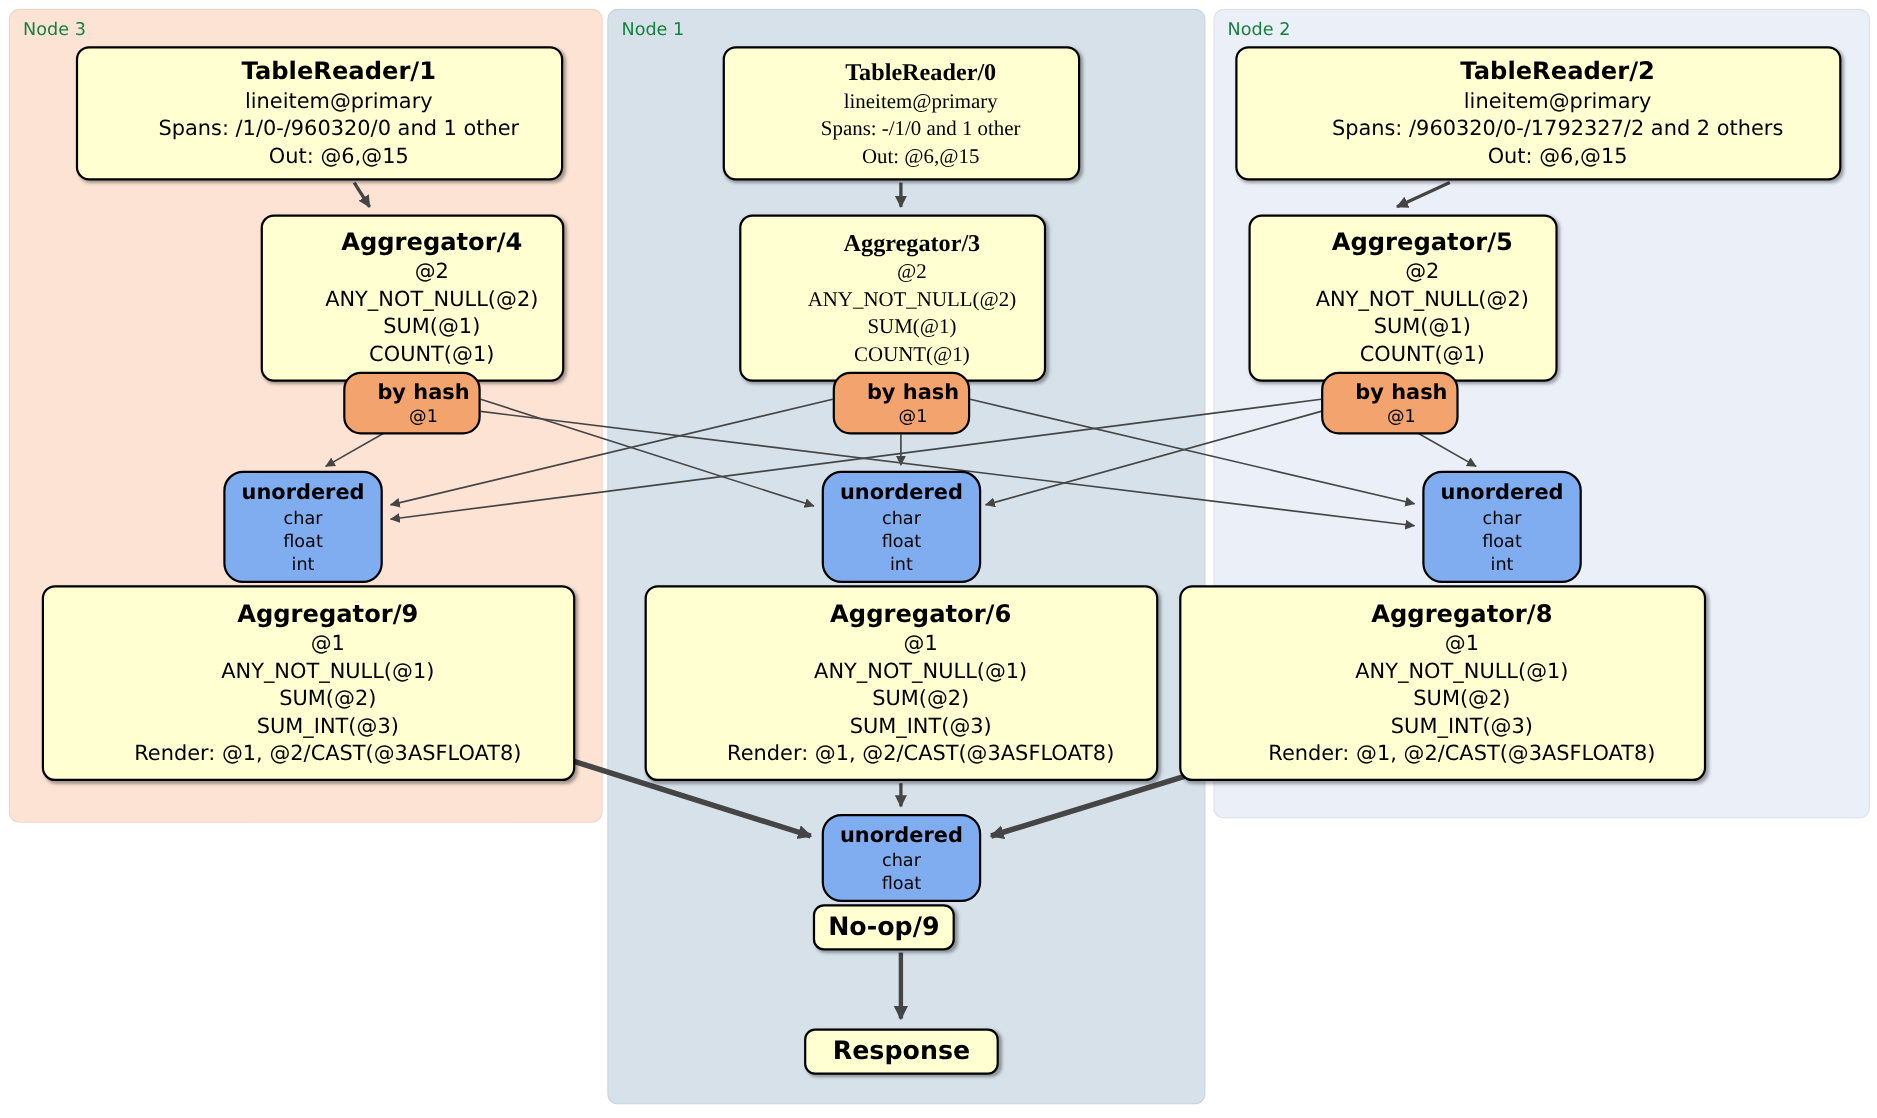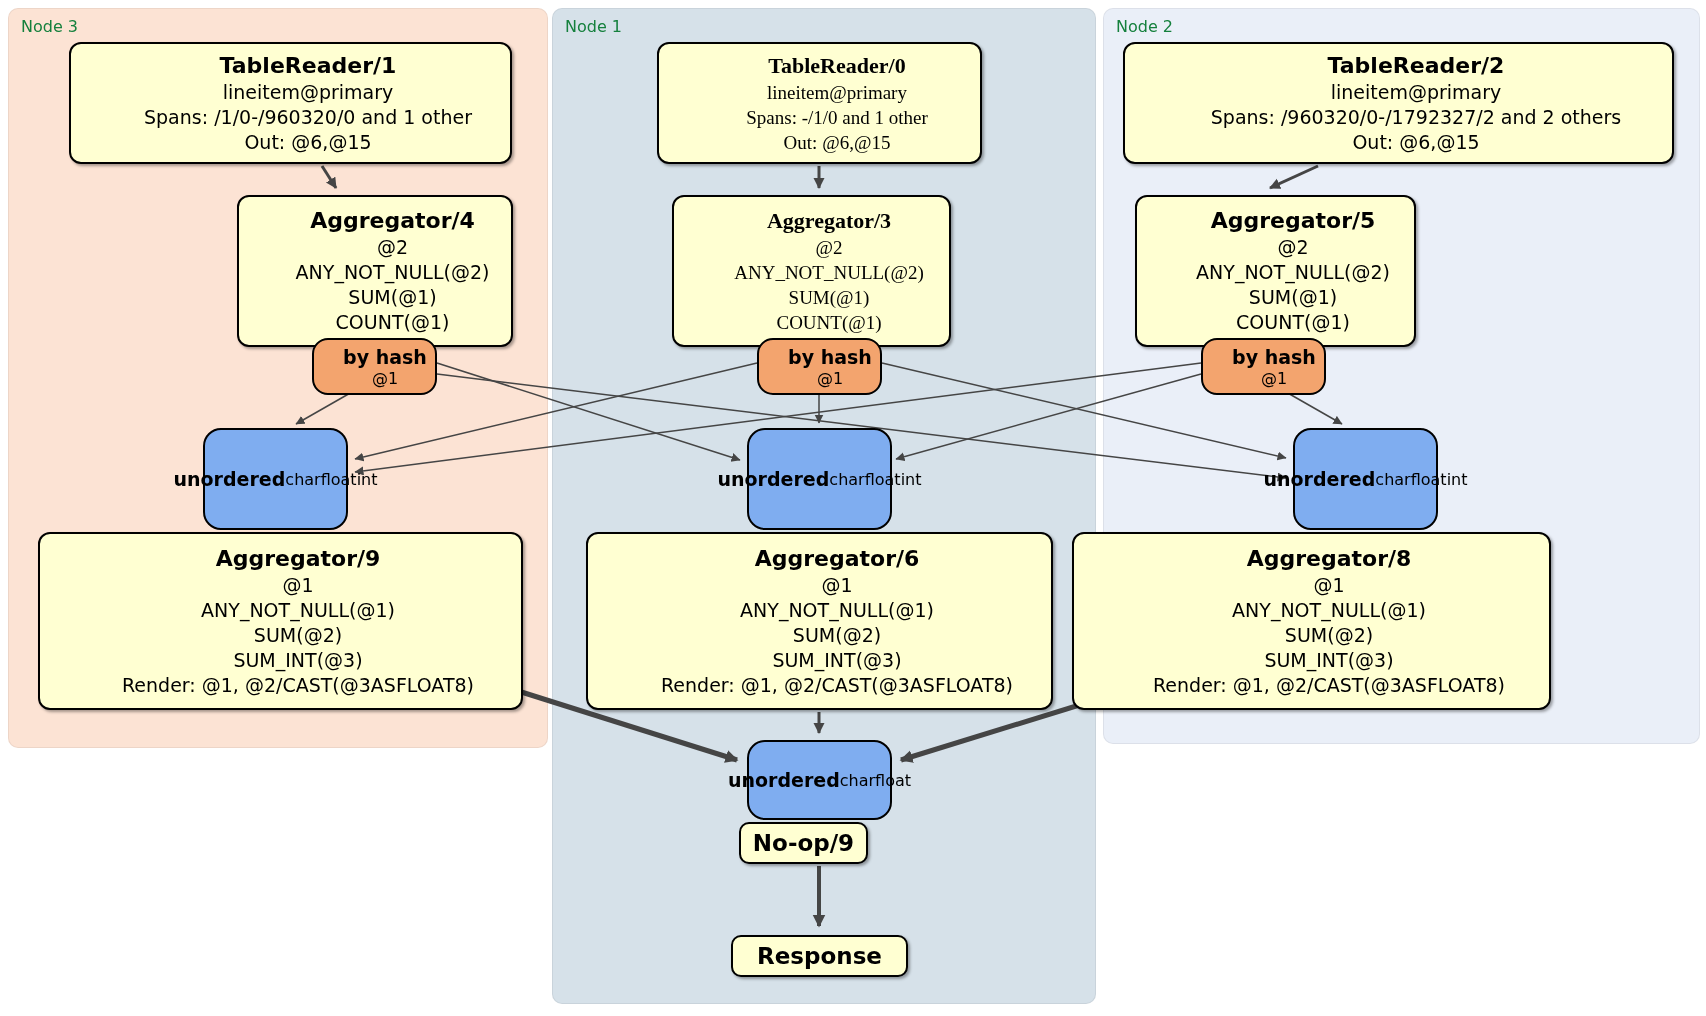--- a/index.html
+++ b/index.html
@@ -12,21 +12,21 @@
        display:flex;flex-direction:column;align-items:center;justify-content:center;
        text-align:center;z-index:3;padding-left:35px;}
   .box .t{font-weight:bold;font-size:22px;line-height:28px;white-space:nowrap;}
   .box .l{font-size:19px;line-height:25px;white-space:nowrap;}
   .router{position:absolute;box-sizing:border-box;background:#F3A46E;border:2px solid #000;
           border-radius:16px;display:flex;flex-direction:column;align-items:center;
           justify-content:center;text-align:center;z-index:4;padding-left:21px;}
   .router .t{font-weight:bold;font-size:19px;line-height:23px;}
   .router .k{font-size:16px;line-height:19px;}
   .sync{position:absolute;box-sizing:border-box;background:#7FADF0;border:2px solid #000;
-        border-radius:18px;display:flex;flex-direction:row;align-items:center;
+        border-radius:18px;display:flex;flex-direction:column;align-items:center;
         justify-content:center;text-align:center;z-index:4;}
   .sync .t{font-weight:bold;font-size:19px;line-height:24px;}
   .sync .y{font-size:16px;line-height:21px;}
   .mini{position:absolute;box-sizing:border-box;background:#FFFFD2;border:2px solid #000;
         border-radius:10px;box-shadow:2px 2px 3px rgba(0,0,0,0.35);
         display:flex;align-items:center;justify-content:center;z-index:5;}
   .mini .t{font-weight:bold;font-size:23px;}
   svg.edges{position:absolute;left:0;top:0;z-index:2;}
 </style>
 </head>

